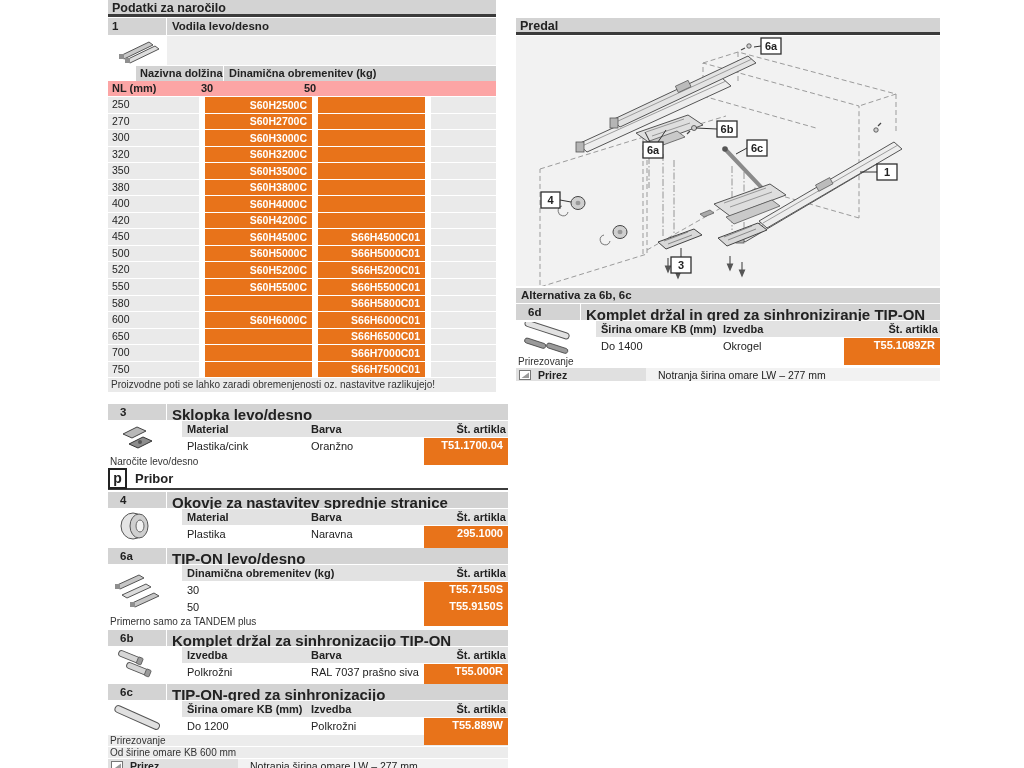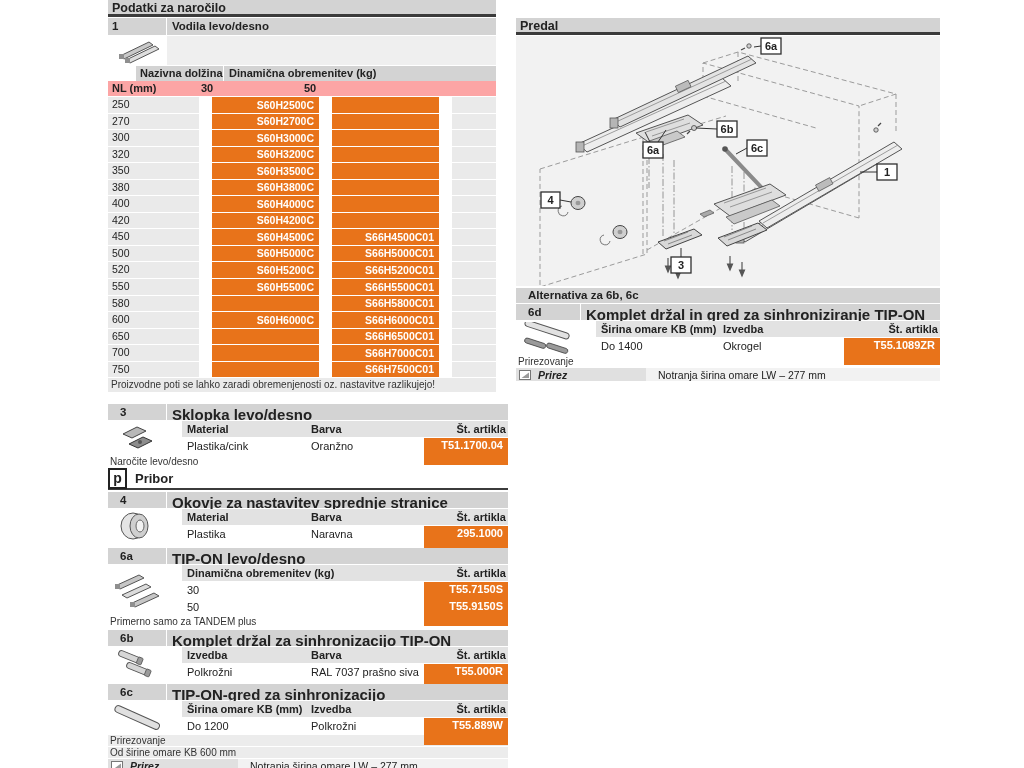--- a/index.html
+++ b/index.html
@@ -6,21 +6,21 @@
   .page{position:relative;width:1024px;height:768px;background:#ffffff;overflow:hidden;
         font-family:"Liberation Sans",sans-serif;color:#222;}
   .abs{position:absolute;box-sizing:border-box;}
   .bar{background:#d3d3d3;border-bottom:3px solid #3b3b3b;font-weight:bold;font-size:12.5px;
        padding:1px 0 0 4px;box-sizing:border-box;}
   .flexrow{display:flex;gap:1px;box-sizing:border-box;}
   .cell{box-sizing:border-box;overflow:hidden;white-space:nowrap;}
   .gHead{background:#d3d3d3;}
   .bold{font-weight:bold;}
   
-  .t1row{display:flex;gap:13px;height:15.55px;box-sizing:border-box;margin-bottom:1px;}
+  .t1row{display:flex;gap:6px;height:15.55px;box-sizing:border-box;margin-bottom:1px;}
   .t1row .nl{width:87px;background:#eaeaea;font-size:10.5px;padding:1px 0 0 4px;}
   .t1row .o30,.t1row .o50{width:102px;background:#e8731a;color:#fff;font-weight:bold;
         font-size:10.5px;text-align:right;padding:1.5px 5px 0 0;}
   .t1row .sp{flex:1;background:#eaeaea;}
   
   .sechead{display:flex;gap:1px;height:16px;}
   .sechead .n{width:58px;background:#d3d3d3;font-weight:bold;font-size:11.5px;padding:2px 0 0 12px;box-sizing:border-box;}
   .sechead .t{flex:1;background:#d3d3d3;font-weight:bold;font-size:15px;padding:2px 0 0 5px;box-sizing:border-box;}
   .secbody{display:flex;gap:16px;margin-top:1px;}
   .secicon{width:58px;background:#ffffff;display:flex;align-items:center;justify-content:center;}
@@ -32,21 +32,21 @@
   .datarow{display:flex;height:16px;background:#ffffff;font-size:11px;box-sizing:border-box;margin-bottom:1px;}
   .datarow .c1{width:128px;padding:2px 0 0 5px;box-sizing:border-box;}
   .datarow .c2{flex:1;padding:2px 0 0 1px;box-sizing:border-box;}
   .badge{width:84px;height:27px;background:#e8731a;color:#fff;font-weight:bold;font-size:11px;
          text-align:right;padding:1px 5px 0 0;box-sizing:border-box;align-self:flex-start;}
   .badge.wide{width:96px;}
   .note{font-size:10px;color:#333;padding:1px 0 0 2px;white-space:nowrap;}
   .noteband{background:#ececec;height:11px;margin-bottom:1px;font-size:10px;color:#333;padding:0 0 0 2px;white-space:nowrap;}
   .prirez{display:flex;height:13px;font-size:10.5px;align-items:center;}
   .prirez .lab{width:130px;height:13px;background:#e0e0e0;display:flex;align-items:center;gap:6px;
-               padding-left:3px;font-weight:bold;box-sizing:border-box;font-style:italic;}
+               padding-left:3px;font-weight:bold;box-sizing:border-box;}
   .prirez .txt{flex:1;height:13px;background:#f2f2f2;padding:1px 0 0 12px;box-sizing:border-box;white-space:nowrap;}
   .pbox{display:inline-flex;align-items:center;justify-content:center;width:15px;height:17px;
         border:2px solid #222;font-weight:bold;font-size:14px;background:#fff;margin-right:8px;}
   .priborbar{display:flex;align-items:center;border-bottom:2px solid #3b3b3b;background:#fff;
              font-weight:bold;font-size:13px;height:22px;box-sizing:border-box;}
   svg{display:block;}
 </style>
 </head>
 <body>
 
@@ -487,21 +487,21 @@
         <rect x="25" y="156" width="19" height="16" fill="#fff" stroke="#2f2f2f" stroke-width="1.3"></rect>
         <text x="34.5" y="168" text-anchor="middle">4</text>
 
         <path d="M165,221 L165,212" stroke="#333" stroke-width="1" fill="none"></path>
         <rect x="155" y="221" width="20" height="16" fill="#fff" stroke="#2f2f2f" stroke-width="1.3"></rect>
         <text x="165" y="233" text-anchor="middle">3</text>
       </g>
     </svg>
   </div>
 
-  <div class="abs gHead bold cell" style="left:516px;top:288px;width:424px;height:15px;font-size:11.5px;padding:1px 0 0 12px;">Alternativa za 6b, 6c</div>
+  <div class="abs gHead bold cell" style="left:516px;top:288px;width:424px;height:15px;font-size:11.5px;padding:1px 0 0 5px;">Alternativa za 6b, 6c</div>
 
   <div class="abs" style="left:516px;top:304px;width:424px;">
     <div class="sechead">
         <div class="n" style="width:64px;">6d</div>
         <div class="t">Komplet držal in gred za sinhroniziranje TIP-ON</div>
       </div>
     <div class="secbody">
       <div class="secicon" style="width:64px;height:33px;">
         <svg width="56" height="32" viewBox="0 0 56 32">
           <g transform="rotate(18 28 8)">

